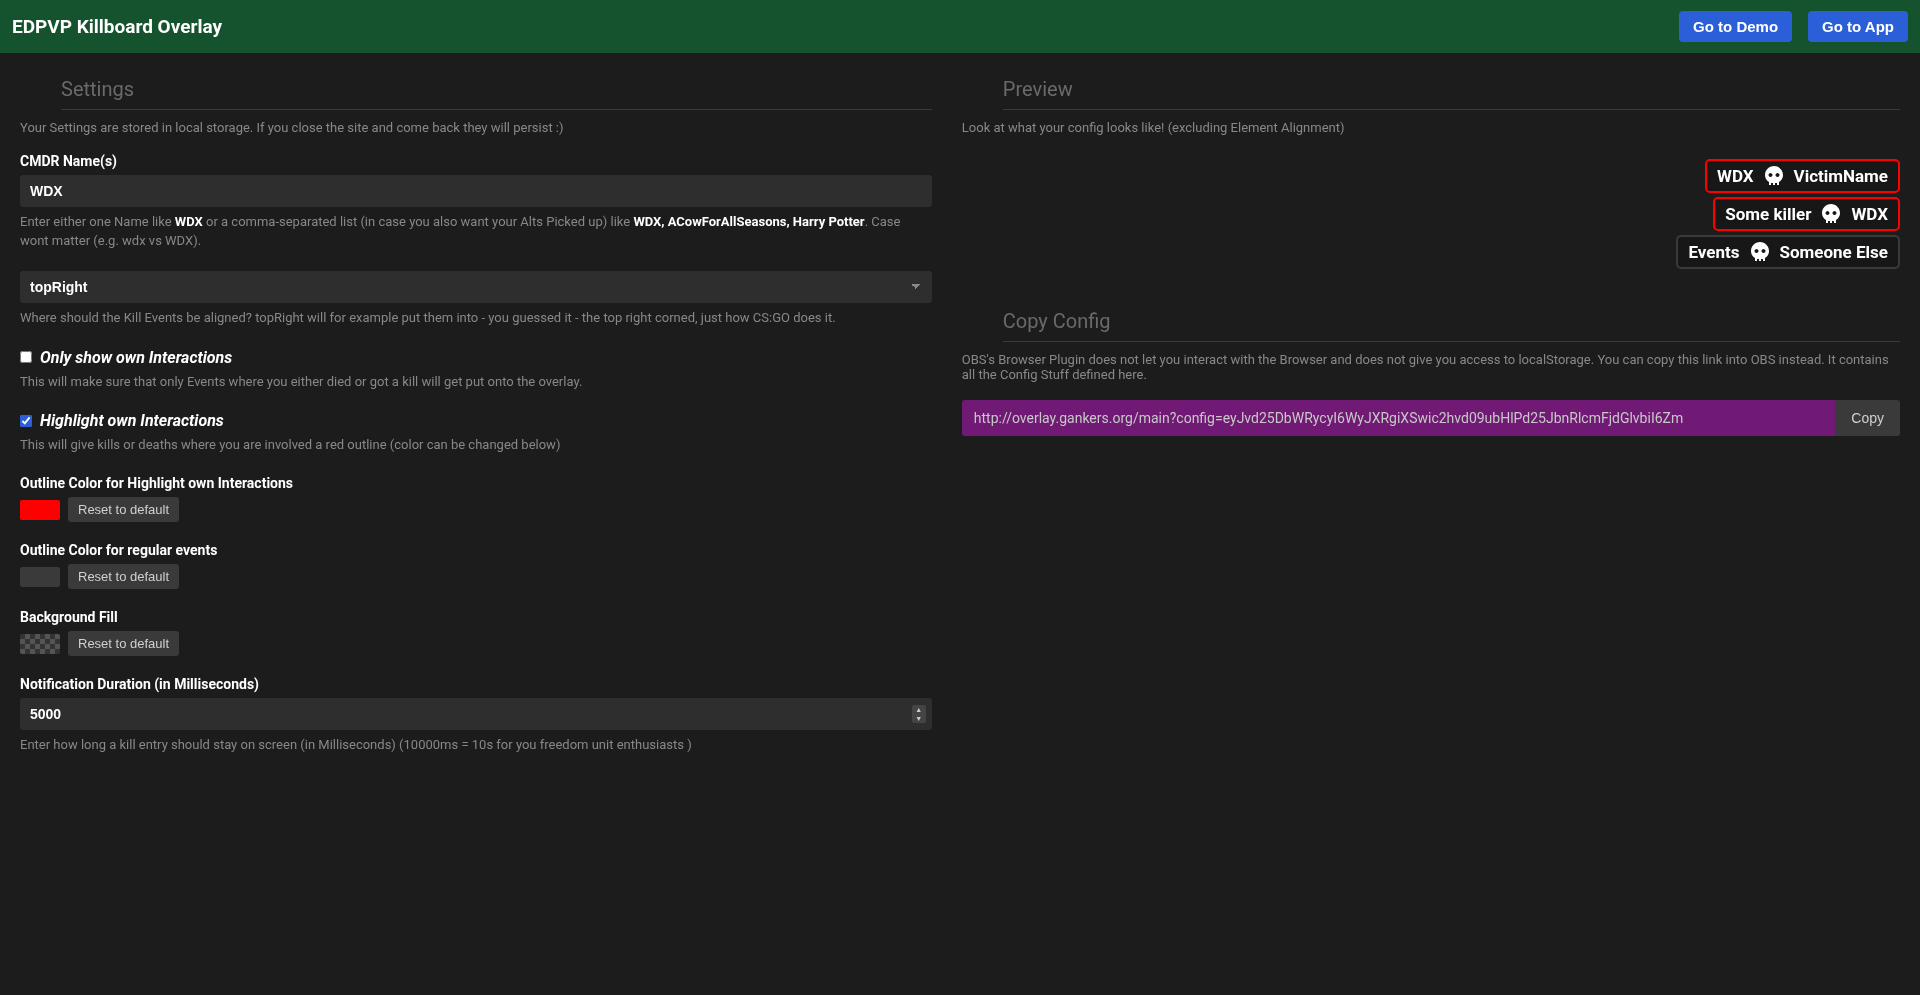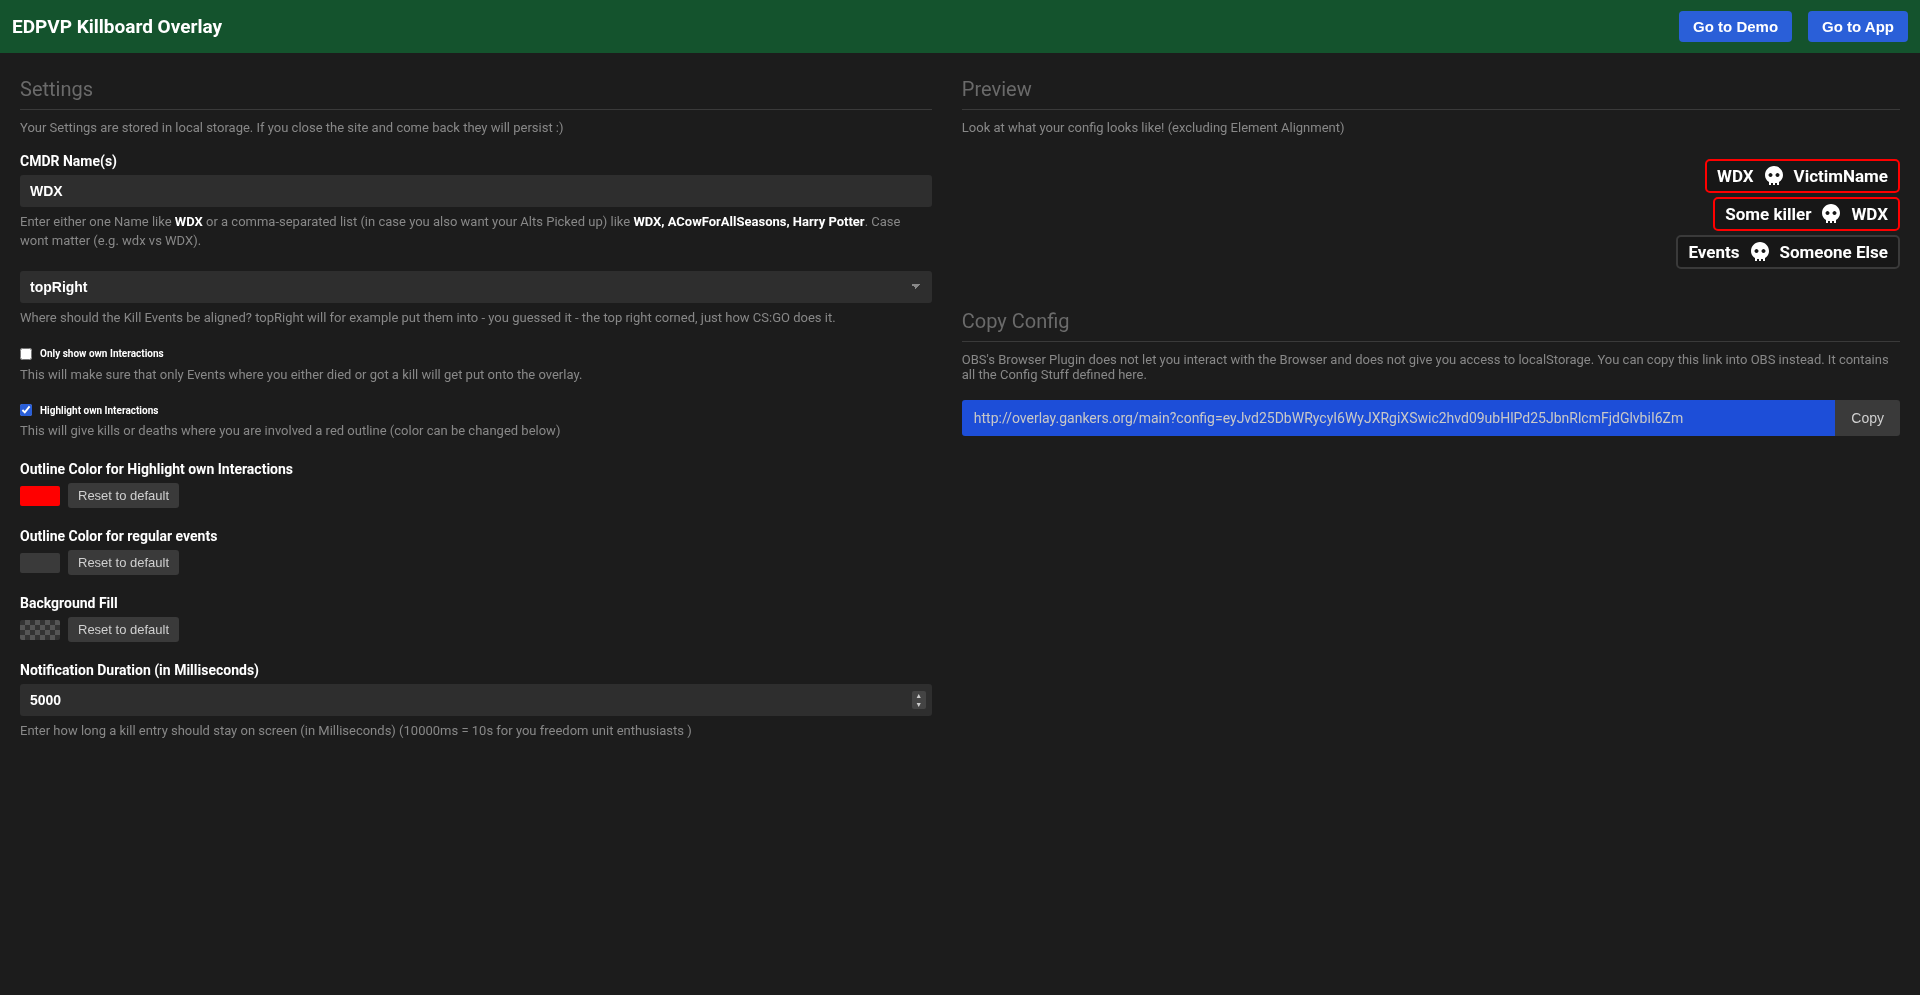--- a/index.html
+++ b/index.html
@@ -43,20 +43,21 @@
 }
 .col-left { flex: 0 0 48.5%; }
 .col-right { flex: 1; }
 .section-title {
   color: #6a6a6a;
   font-size: 20px;
   font-weight: 400;
   padding-bottom: 8px;
   border-bottom: 1px solid #3a3a3a;
   margin-bottom: 10px;
+  margin-left: 41px;
 }
 .section-sub {
   color: #888;
   font-size: 13px;
   margin-bottom: 18px;
 }
 .field-group { margin-bottom: 20px; }
 .field-label {
   color: #fff;
   font-size: 14px;
@@ -89,21 +90,21 @@
   line-height: 1.45;
 }
 .help-text strong { color: #fff; font-weight: 700; }
 .checkbox-row {
   display: flex;
   align-items: center;
   gap: 8px;
   margin-bottom: 4px;
 }
 .checkbox-row input[type=checkbox] { width: 12px; height: 12px; accent-color: #2a5fd8; }
-.checkbox-label { color: #fff; font-weight: 700; font-size: 10px; }
+.checkbox-label { color: #fff; font-weight: 700; font-size: 16px; font-style: italic; }
 .color-row { display: flex; align-items: center; gap: 8px; }
 .color-swatch {
   width: 40px;
   height: 20px;
   border-radius: 2px;
   display: inline-block;
 }
 .swatch-red { background: #ff0000; }
 .swatch-grey { background: #3a3a3a; }
 .swatch-check {
@@ -141,21 +142,21 @@
   border: 2px solid transparent;
 }
 .kill-event.highlighted { border-color: #ff0000; }
 .kill-event.regular { border-color: #3a3a3a; }
 .kill-name { color: #fff; font-weight: 700; font-size: 17px; }
 .skull-icon svg { width: 24px; height: 24px; display: block; }
 .copy-section { margin-top: 20px; }
 .copy-row { display: flex; margin-top: 10px; }
 .url-display {
   flex: 1;
-  background: #1d4ed8;
+  background: #701a75;
   color: #c8c8c8;
   padding: 10px 12px;
   border-radius: 3px 0 0 3px;
   font-size: 14px;
   overflow: hidden;
   white-space: nowrap;
 }
 .copy-btn {
   background: #3a3a3a;
   color: #d0d0d0;

